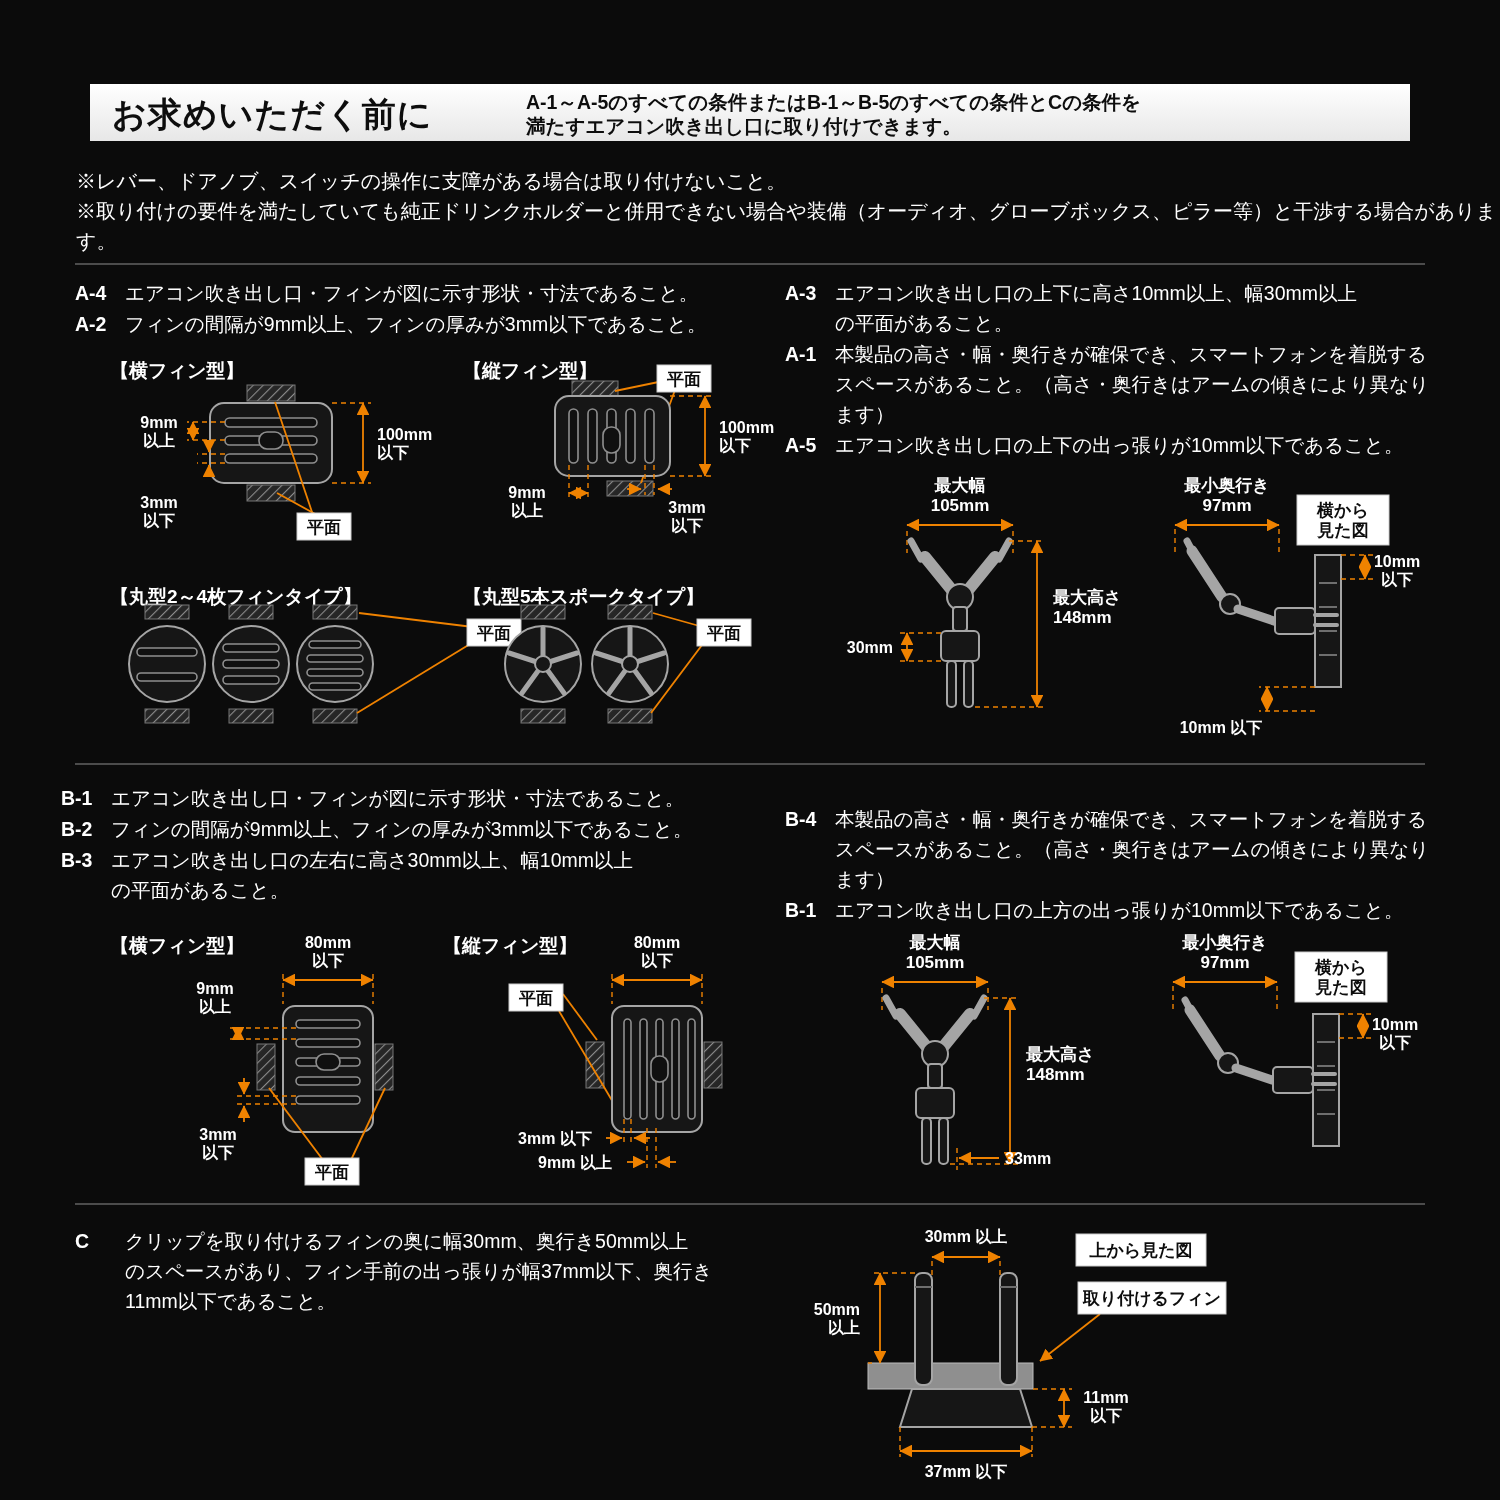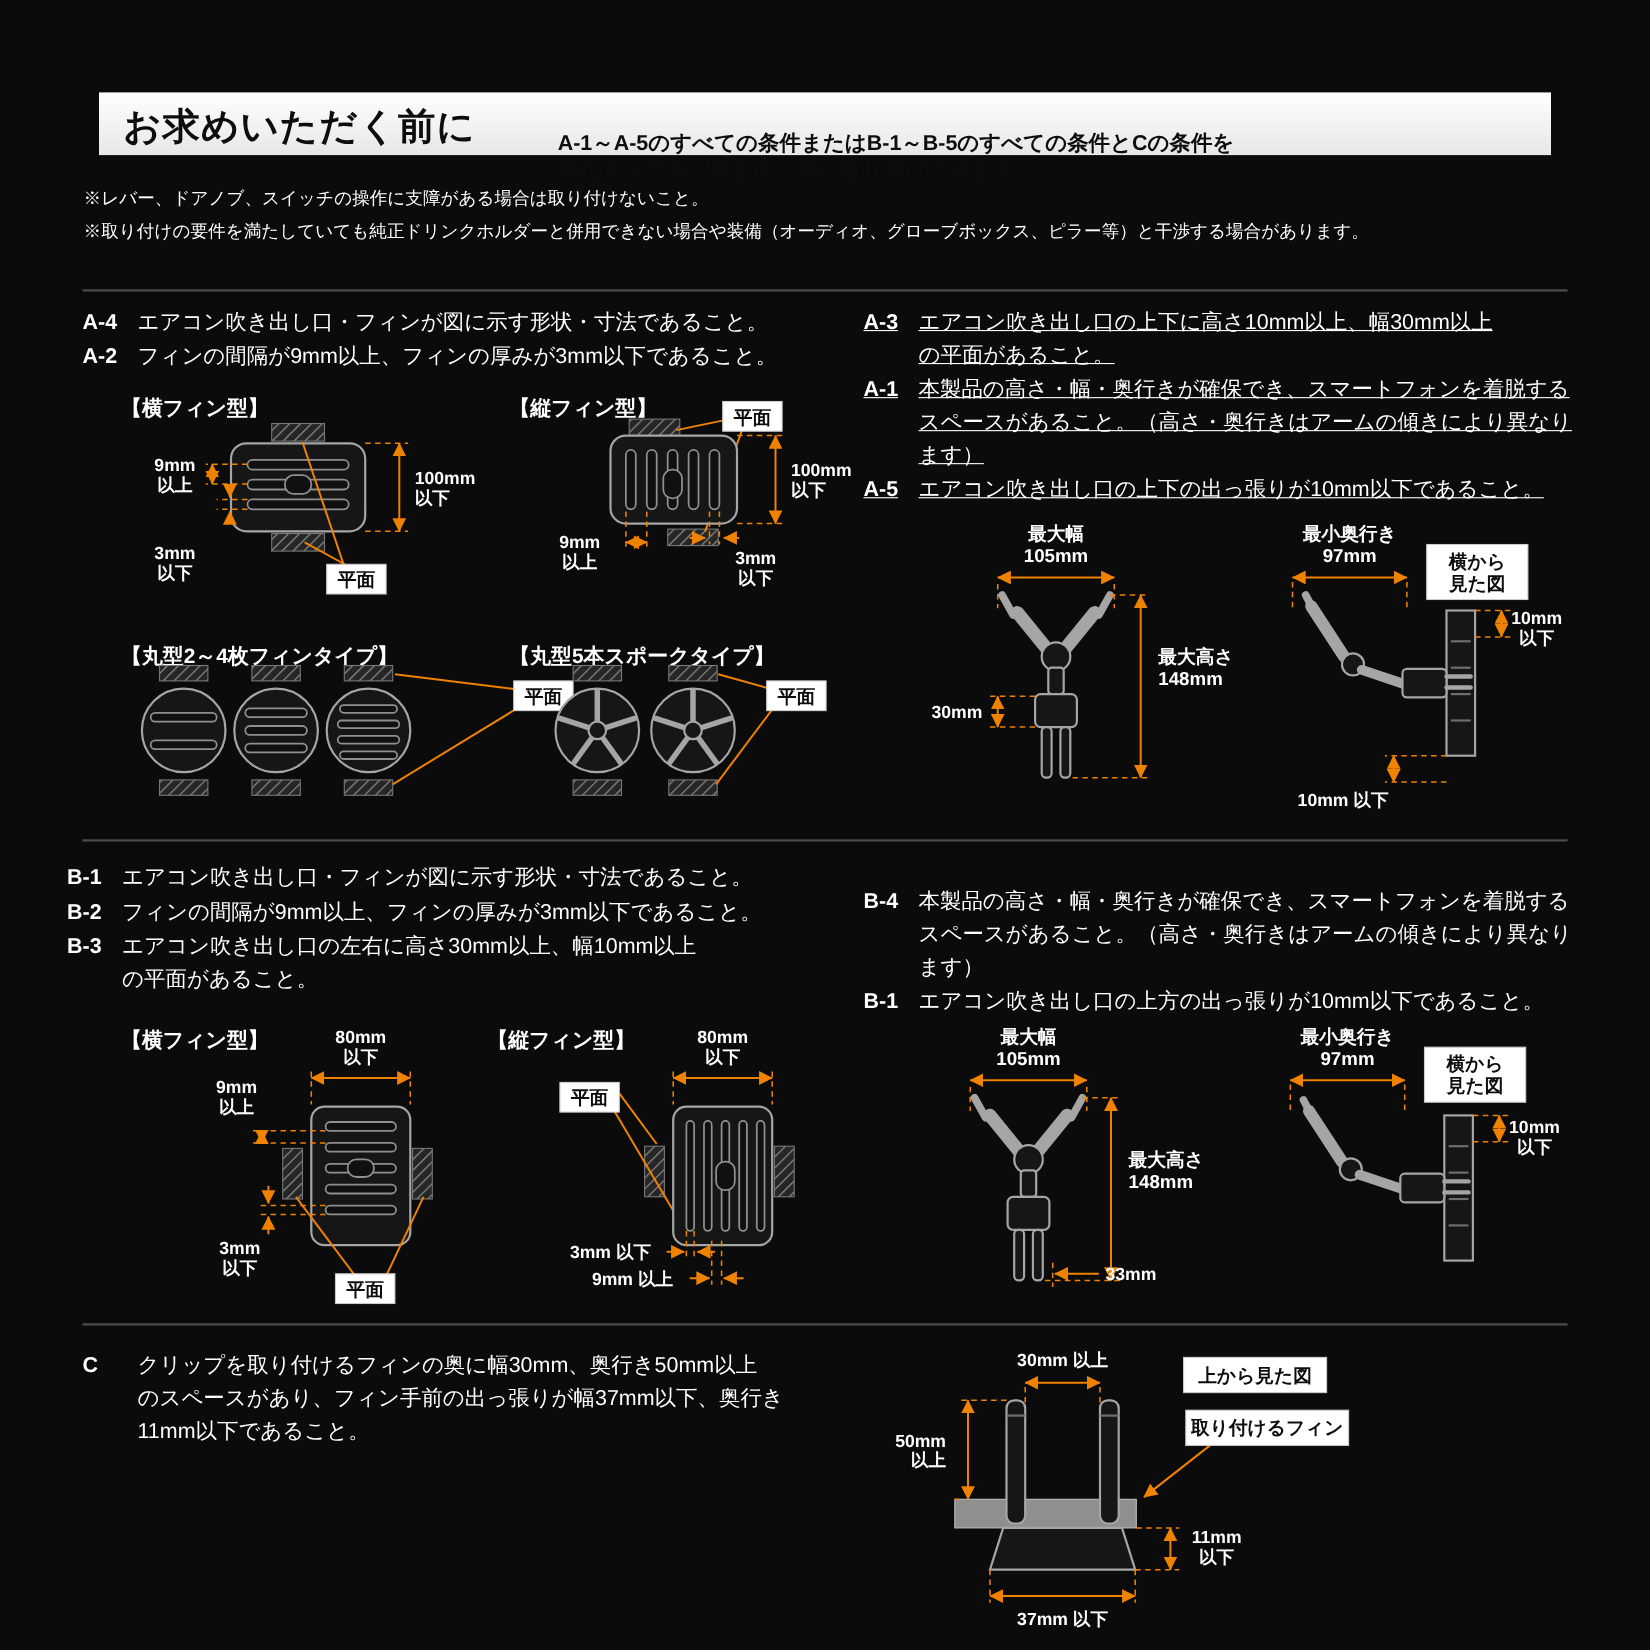--- a/index.html
+++ b/index.html
@@ -5,24 +5,24 @@
   * { margin:0; padding:0; box-sizing:border-box; }
   html,body { background:#000; }
   body { width:1500px; height:1500px; position:relative; overflow:hidden;
          font-family:"Liberation Sans", sans-serif; }
   .page { position:absolute; inset:0; background:#0b0b0b; }
 
   .header { position:absolute; left:90px; top:84px; width:1320px; height:57px;
             background:linear-gradient(#ffffff,#e7e7e7); }
   .header-title { position:absolute; left:22px; top:8px; font-size:34px; font-weight:800;
                   color:#0d0d0d; letter-spacing:1px; }
-  .header-sub { position:absolute; left:417px; top:6px; font-size:19.5px; font-weight:700;
-                color:#0d0d0d; line-height:24px;margin-top:28px; }
-
-  .notes { position:absolute; left:76px; top:166px; color:#fff; font-size:16px; line-height:30px; }
+  .header-sub { position:absolute; left:436px; top:6px; font-size:19.5px; font-weight:700;
+                color:#0d0d0d; line-height:24px; }
+
+  .notes { position:absolute; left:76px; top:166px; color:#fff; font-size:20px; line-height:30px; }
 
   .divider { position:absolute; left:75px; width:1350px; height:2px; background:#4c4c4c; }
 
   .col { position:absolute; color:#fff; font-size:19.5px; line-height:30px; }
   .req { display:flex; margin-bottom:1px; }
   .req-id { font-weight:800; width:50px; flex:0 0 50px; }
   .req-text { flex:1; white-space:pre-line; }
 
   svg { position:absolute; }
   svg text { font-family:"Liberation Sans", sans-serif; fill:#ffffff; }
@@ -65,21 +65,21 @@
   <div class="col" style="left:75px; top:278px; width:660px;">
     <div class="req">
       <span class="req-id">A-4</span>
       <span class="req-text">エアコン吹き出し口・フィンが図に示す形状・寸法であること。</span>
     </div>
     <div class="req">
       <span class="req-id">A-2</span>
       <span class="req-text">フィンの間隔が9mm以上、フィンの厚みが3mm以下であること。</span>
     </div>
   </div>
-  <div class="col" style="left:785px; top:278px; width:645px;text-decoration:underline;">
+  <div class="col" style="left:785px; top:278px; width:645px;">
     <div class="req">
       <span class="req-id">A-3</span>
       <span class="req-text">エアコン吹き出し口の上下に高さ10mm以上、幅30mm以上
 の平面があること。</span>
     </div>
     <div class="req">
       <span class="req-id">A-1</span>
       <span class="req-text">本製品の高さ・幅・奥行きが確保でき、スマートフォンを着脱する
 スペースがあること。（高さ・奥行きはアームの傾きにより異なり
 ます）</span>

